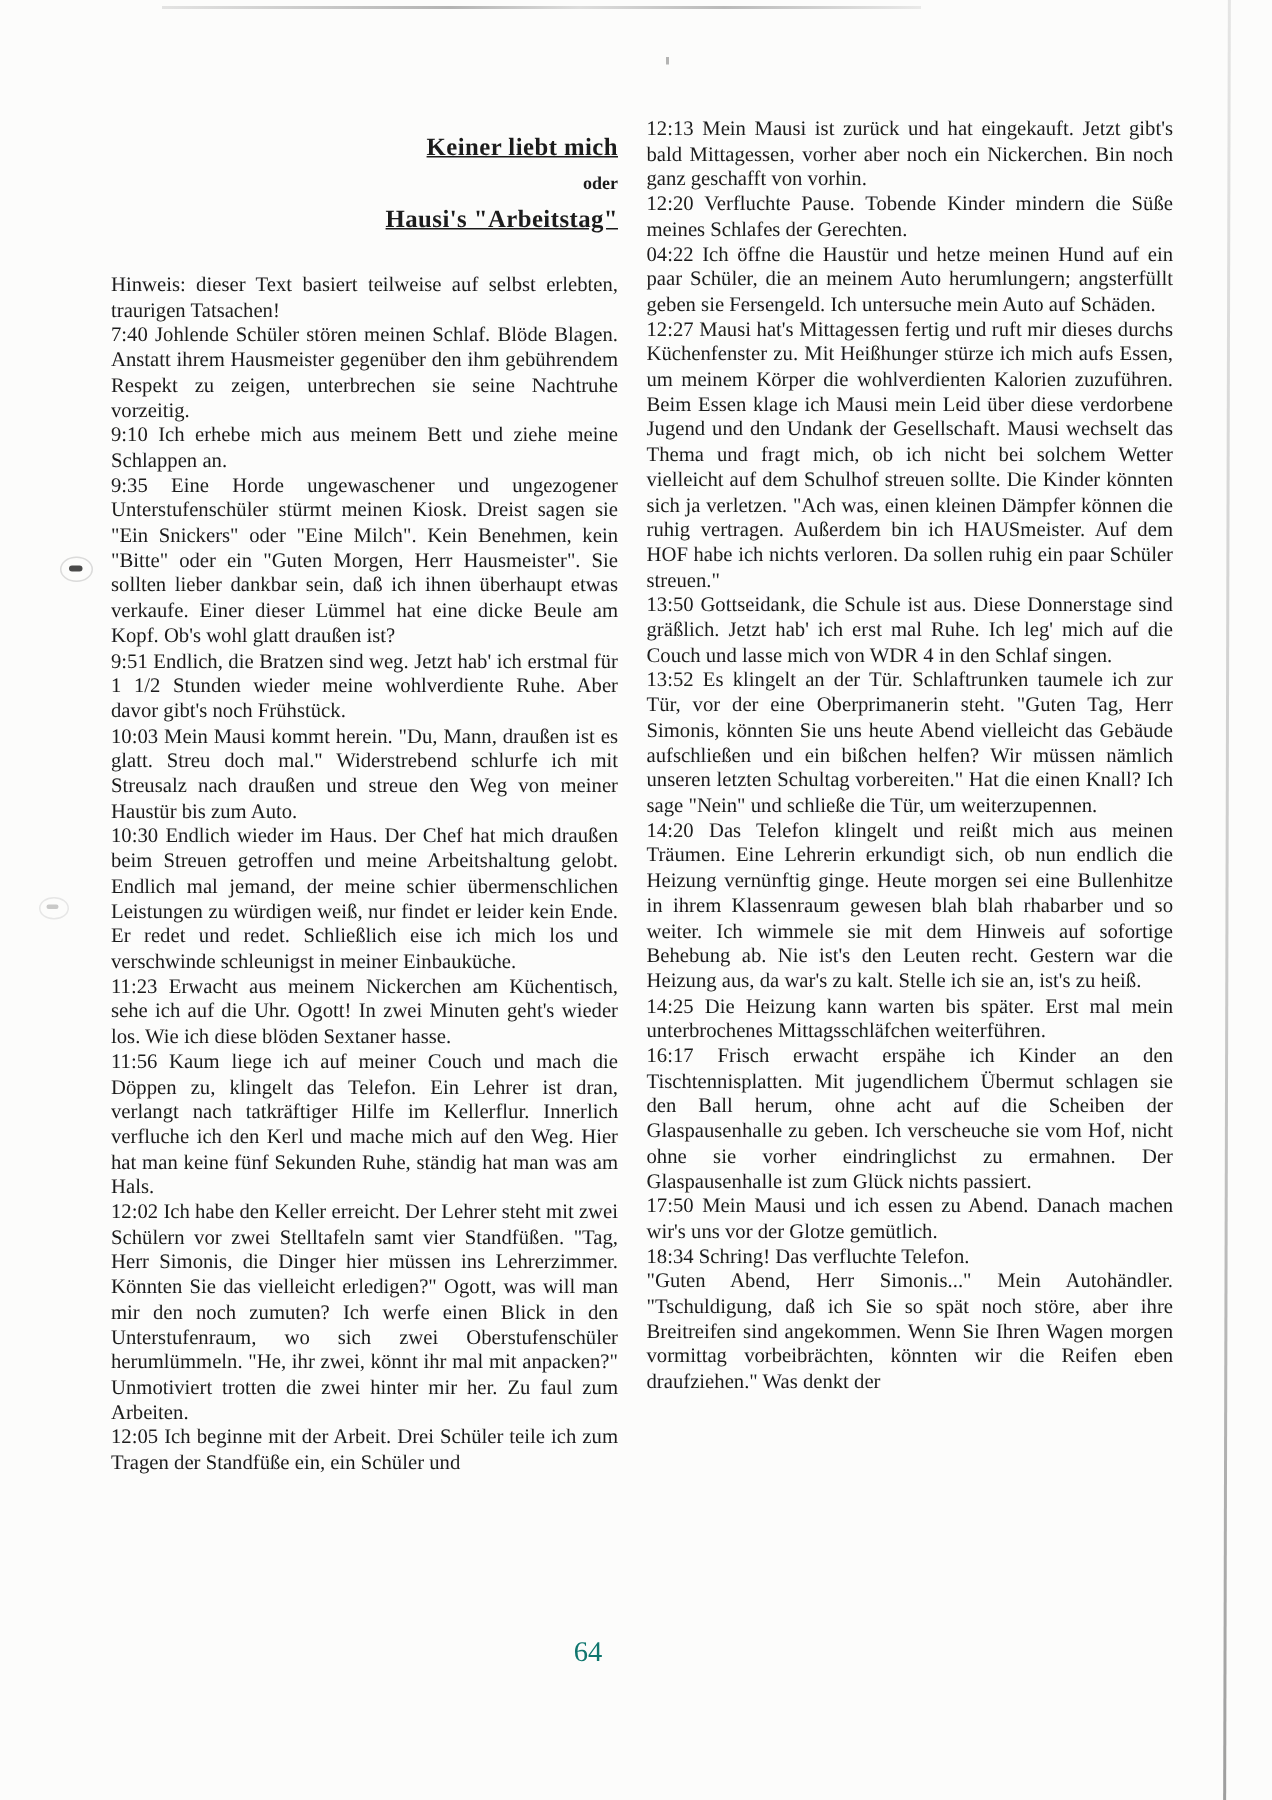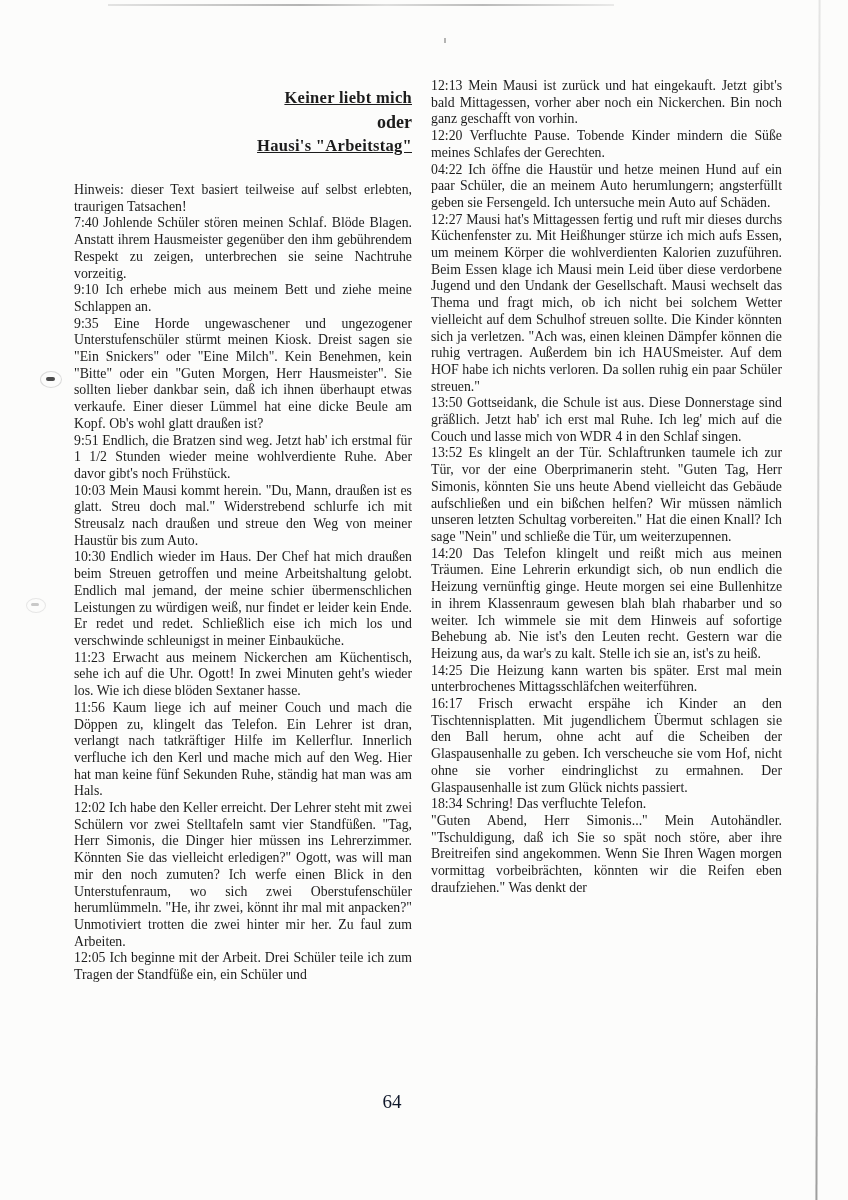--- a/index.html
+++ b/index.html
@@ -10,28 +10,28 @@
     overflow: hidden;
     font-family: "Liberation Serif", serif;
     color: #1c1c1c;
   }
   .col { position: absolute; }
   .col-left  { left: 74px;  top: 84px; width: 338px; }
   .col-right { left: 431px; top: 78px; width: 351px; }
 
   .title-block { text-align: right; font-weight: bold; padding-top: 2px; margin-bottom: 24px; }
   .title-main { font-size: 16.5px; line-height: 24px; text-decoration: underline; letter-spacing: .3px; }
-  .title-sub  { font-size: 18px;   line-height: 24px; }
+  .title-sub  { font-size: 12px;   line-height: 24px; }
 
   .entry { margin: 0; text-align: justify; font-size: 13.8px; line-height: 16.7px; }
   .entry .time { font-weight: normal; margin-top: 30px; }
 
   .page-number {
     position: absolute; left: 374px; top: 1091px; width: 36px;
-    text-align: center; font-size: 19px; color: #0f172a;
+    text-align: center; font-size: 19px; color: #0f766e;
   }
 
   
   .top-line {
     position: absolute; left: 108px; top: 4px; width: 506px; height: 2px;
     background: linear-gradient(90deg,
       rgba(170,170,170,.30), rgba(120,120,120,.55) 38%,
       rgba(130,130,130,.25) 55%, rgba(120,120,120,.50) 74%,
       rgba(160,160,160,.20));
   }
@@ -113,20 +113,21 @@
         <p class="entry"><span class="time">13:50</span> <span class="txt">Gottseidank, die Schule ist aus. Diese Donnerstage sind gräßlich. Jetzt hab' ich erst mal Ruhe. Ich leg' mich auf die Couch und lasse mich von WDR 4 in den Schlaf singen.</span></p>
 
         <p class="entry"><span class="time">13:52</span> <span class="txt">Es klingelt an der Tür. Schlaftrunken taumele ich zur Tür, vor der eine Oberprimanerin steht. "Guten Tag, Herr Simonis, könnten Sie uns heute Abend vielleicht das Gebäude aufschließen und ein bißchen helfen? Wir müssen nämlich unseren letzten Schultag vorbereiten." Hat die einen Knall? Ich sage "Nein" und schließe die Tür, um weiterzupennen.</span></p>
 
         <p class="entry"><span class="time">14:20</span> <span class="txt">Das Telefon klingelt und reißt mich aus meinen Träumen. Eine Lehrerin erkundigt sich, ob nun endlich die Heizung vernünftig ginge. Heute morgen sei eine Bullenhitze in ihrem Klassenraum gewesen blah blah rhabarber und so weiter. Ich wimmele sie mit dem Hinweis auf sofortige Behebung ab. Nie ist's den Leuten recht. Gestern war die Heizung aus, da war's zu kalt. Stelle ich sie an, ist's zu heiß.</span></p>
 
         <p class="entry"><span class="time">14:25</span> <span class="txt">Die Heizung kann warten bis später. Erst mal mein unterbrochenes Mittagsschläfchen weiterführen.</span></p>
 
         <p class="entry"><span class="time">16:17</span> <span class="txt">Frisch erwacht erspähe ich Kinder an den Tischtennisplatten. Mit jugendlichem Übermut schlagen sie den Ball herum, ohne acht auf die Scheiben der Glaspausenhalle zu geben. Ich verscheuche sie vom Hof, nicht ohne sie vorher eindringlichst zu ermahnen. Der Glaspausenhalle ist zum Glück nichts passiert.</span></p>
 
+        <p class="entry"><span class="time">17:50</span> <span class="txt">Mein Mausi und ich essen zu Abend. Danach machen wir's uns vor der Glotze gemütlich.</span></p>
 
         <p class="entry"><span class="time">18:34</span> <span class="txt">Schring! Das verfluchte Telefon.</span></p>
 
         <p class="entry"> <span class="txt">"Guten Abend, Herr Simonis..." Mein Autohändler. "Tschuldigung, daß ich Sie so spät noch störe, aber ihre Breitreifen sind angekommen. Wenn Sie Ihren Wagen morgen vormittag vorbeibrächten, könnten wir die Reifen eben draufziehen." Was denkt der</span></p>
       </div>
   </div>
 
   <div class="page-number">64</div>
 </div>
 

